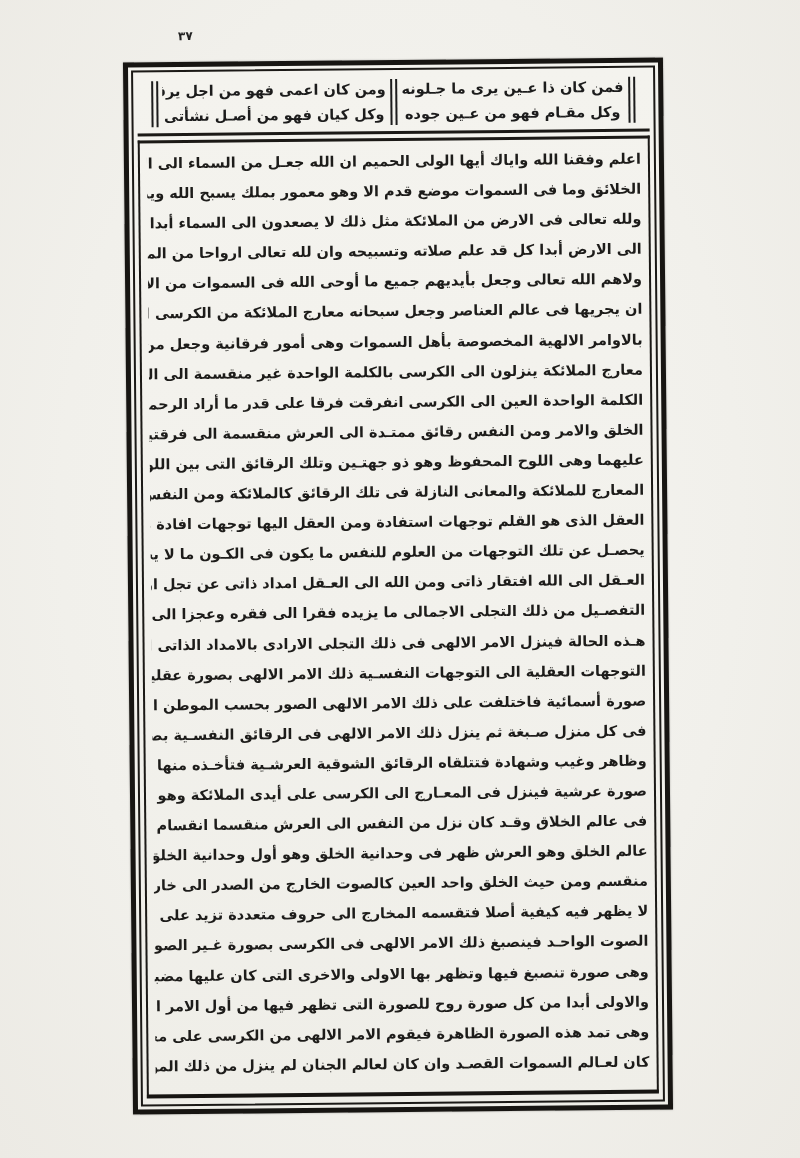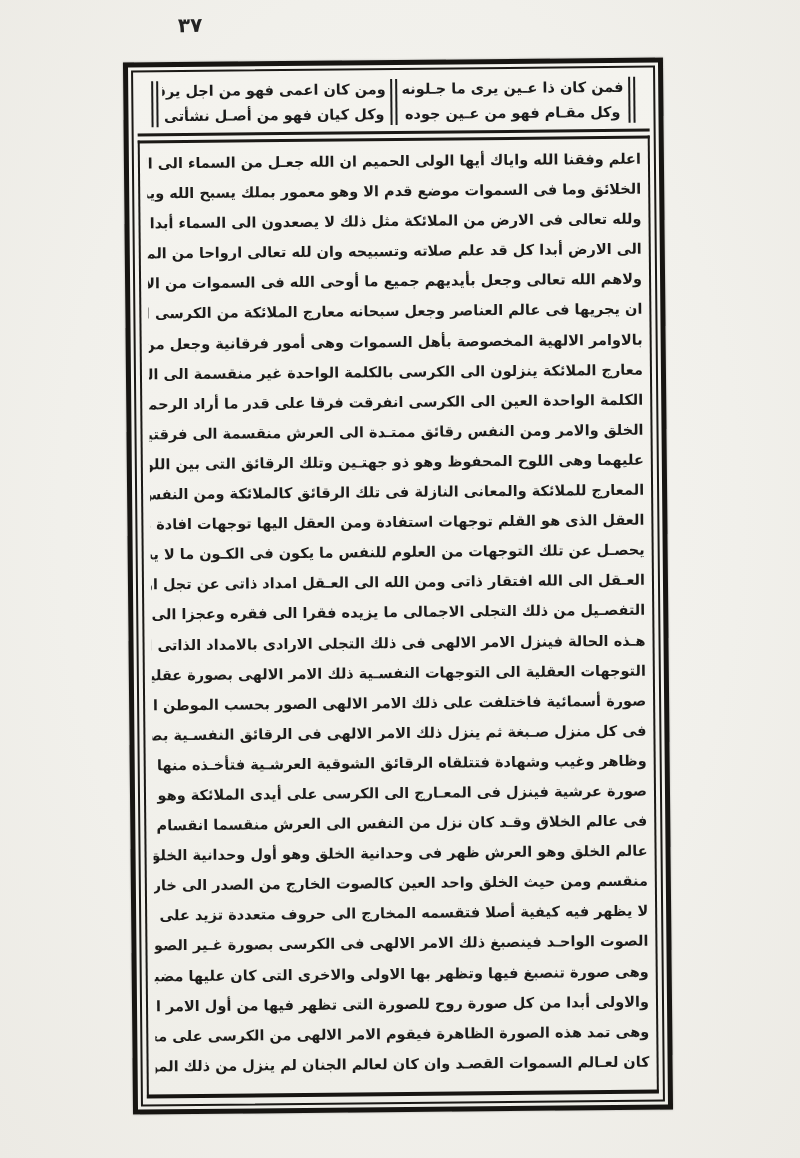--- a/index.html
+++ b/index.html
@@ -8,22 +8,22 @@
     background:#ffffff;
     font-family:"DejaVu Sans",sans-serif;
   }
   .scan{
     position:relative;width:800px;height:1158px;
     background:
       radial-gradient(ellipse at 50% 45%, #f6f5f1 0%, #f1f0eb 60%, #eceae4 100%);
     color:#1c1c1c;
   }
   .pagenum{
-    position:absolute;top:13px;left:178px;
-    font-size:20px;font-weight:bold;color:#222;
+    position:absolute;top:29px;left:178px;
+    font-size:12px;font-weight:bold;color:#222;
     transform:rotate(-1deg);
     letter-spacing:1px;
   }
   .frame{
     position:absolute;left:128px;top:60px;width:540px;height:1052px;
     transform:rotate(-0.55deg);
     border:5px solid #171512;
     box-sizing:border-box;
     padding:3px;
     background:linear-gradient(180deg,#f4f3ee 0%, #f2f1ec 55%, #efeee8 100%);

